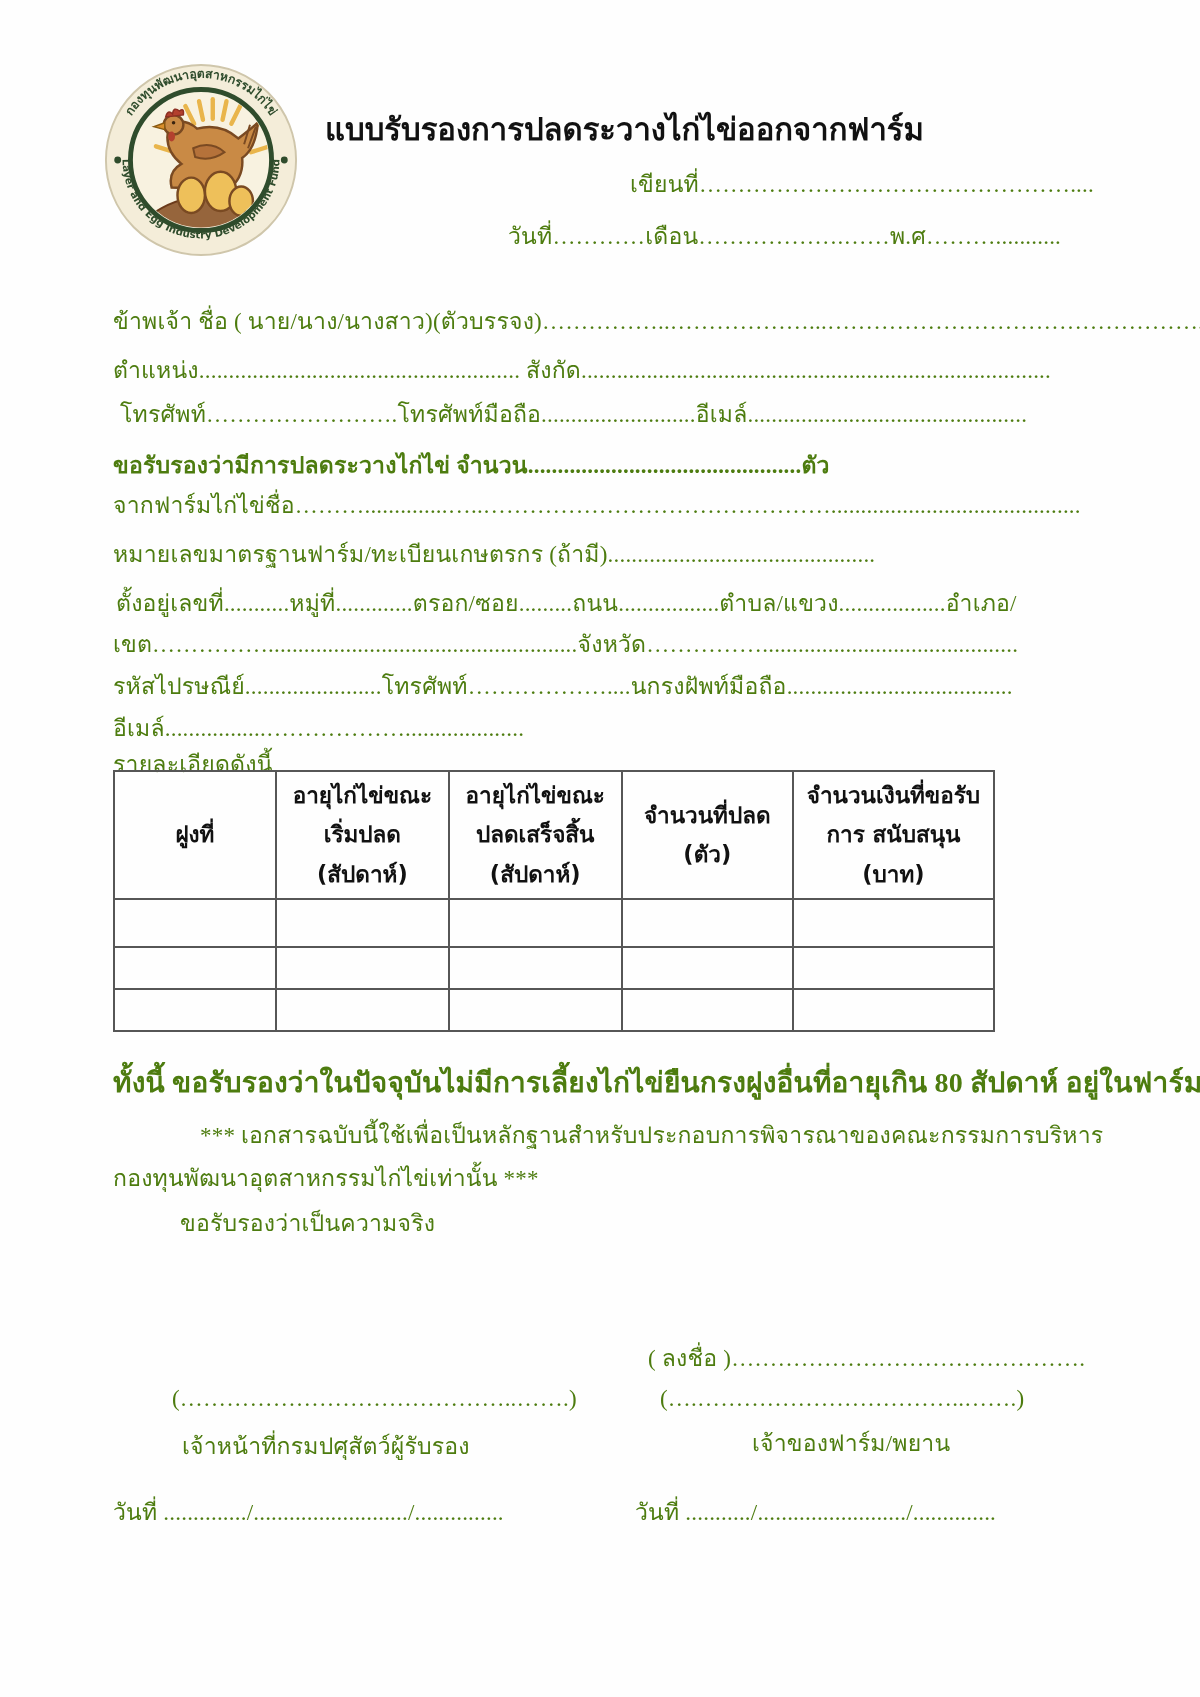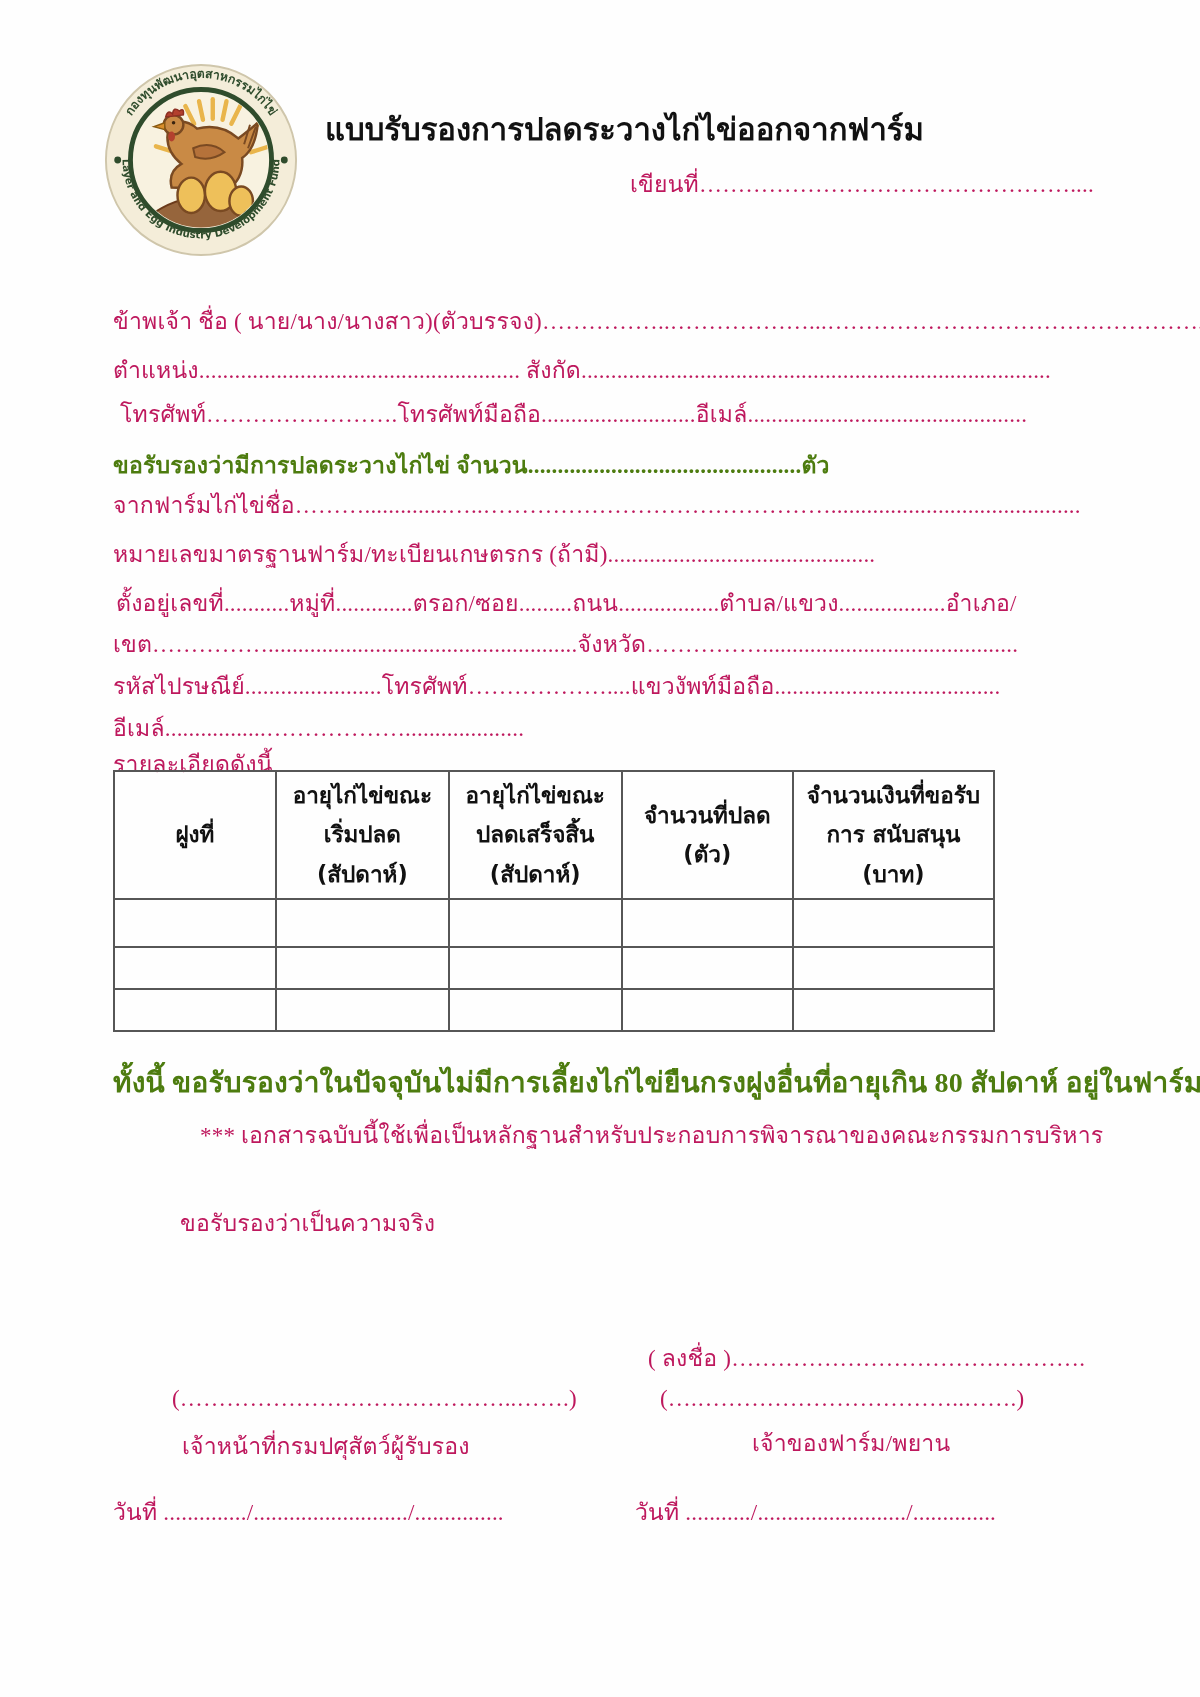--- a/index.html
+++ b/index.html
@@ -6,21 +6,21 @@
   .page{
     position:relative;
     width:1200px;height:1697px;
     margin:0 auto;
     background:#fefefe;
     font-family:"DejaVu Sans","Liberation Sans",sans-serif;
     color:#1c1c1c;
     overflow:hidden;
   }
   .abs{position:absolute;white-space:nowrap;font-family:Liberation Serif, serif;}
-  .body-line{font-size:23px;letter-spacing:0.2px;color:#be185d;}
+  .body-line{font-size:23px;letter-spacing:0.2px;color:#4d7c0f;}
   .bold{font-weight:700;color:#4d7c0f;}
   .title{font-size:31px;font-weight:700;color:#111;}
   
   .logo-wrap{position:absolute;left:103px;top:62px;width:196px;height:196px;}
   
   table.detail{
     position:absolute;left:113px;top:770px;
     width:882px;border-collapse:collapse;table-layout:fixed;
   }
   table.detail th,table.detail td{
@@ -97,30 +97,31 @@
           <ellipse cx="90" cy="136" rx="14" ry="18" fill="#eec05a" stroke="#7a4a22" stroke-width="2.5"></ellipse>
           <ellipse cx="120" cy="132" rx="16" ry="20" fill="#eec05a" stroke="#7a4a22" stroke-width="2.5"></ellipse>
           <ellipse cx="141" cy="142" rx="12" ry="15" fill="#eec05a" stroke="#7a4a22" stroke-width="2.5"></ellipse>
         </g>
       </g>
     </svg>
   </div>
 
   <div class="abs title" style="left:325px;top:104px;">แบบรับรองการปลดระวางไก่ไข่ออกจากฟาร์ม</div>
   <div class="abs body-line" style="left:630px;top:166px;">เขียนที่…………………………………………....</div>
+  <div class="abs body-line" style="left:508px;top:218px;">วันที่…………เดือน……………….……พ.ศ………...........</div>
 
   <div class="abs body-line" style="left:113px;top:303px;">ข้าพเจ้า ชื่อ ( นาย/นาง/นางสาว)(ตัวบรรจง)……………..………………...…………………………………………......</div>
   <div class="abs body-line" style="left:113px;top:352px;">ตำแหน่ง...................................................... สังกัด...............................................................................</div>
   <div class="abs body-line" style="left:120px;top:396px;">โทรศัพท์…………………….โทรศัพท์มือถือ..........................อีเมล์...............................................</div>
   <div class="abs body-line bold" style="left:113px;top:447px;">ขอรับรองว่ามีการปลดระวางไก่ไข่ จำนวน..............................................ตัว</div>
   <div class="abs body-line" style="left:113px;top:487px;">จากฟาร์มไก่ไข่ชื่อ………..............…..………………………………………..........................................</div>
   <div class="abs body-line" style="left:113px;top:536px;">หมายเลขมาตรฐานฟาร์ม/ทะเบียนเกษตรกร (ถ้ามี).............................................</div>
   <div class="abs body-line" style="left:116px;top:585px;">ตั้งอยู่เลขที่...........หมู่ที่.............ตรอก/ซอย.........ถนน.................ตำบล/แขวง..................อำเภอ/</div>
   <div class="abs body-line" style="left:113px;top:626px;">เขต……………....................................................จังหวัด……………...........................................</div>
-  <div class="abs body-line" style="left:113px;top:668px;">รหัสไปรษณีย์.......................โทรศัพท์………………....แขวงัพท์มือถือ......................................</div>
+  <div class="abs body-line" style="left:113px;top:668px;">รหัสไปรษณีย์.......................โทรศัพท์………………....นกรงฝัพท์มือถือ......................................</div>
   <div class="abs body-line" style="left:113px;top:710px;">อีเมล์.................………………....................</div>
   <div class="abs body-line" style="left:113px;top:746px;">รายละเอียดดังนี้</div>
 
   <table class="detail">
     <thead>
       <tr>
         <th class="c1">ฝูงที่</th>
         <th class="c2">อายุไก่ไข่ขณะ เริ่มปลด (สัปดาห์)</th>
         <th class="c3">อายุไก่ไข่ขณะ ปลดเสร็จสิ้น (สัปดาห์)</th>
         <th class="c4">จำนวนที่ปลด (ตัว)</th>
@@ -147,20 +148,21 @@
         <td></td>
         <td></td>
         <td></td>
         <td></td>
       </tr>
     </tbody>
   </table>
 
   <div class="abs body-line bold" style="left:113px;top:1060px;font-size:28px;">ทั้งนี้ ขอรับรองว่าในปัจจุบันไม่มีการเลี้ยงไก่ไข่ยืนกรงฝูงอื่นที่อายุเกิน 80 สัปดาห์ อยู่ในฟาร์ม</div>
   <div class="abs body-line" style="left:200px;top:1117px;">*** เอกสารฉบับนี้ใช้เพื่อเป็นหลักฐานสำหรับประกอบการพิจารณาของคณะกรรมการบริหาร</div>
+  <div class="abs body-line" style="left:113px;top:1160px;">กองทุนพัฒนาอุตสาหกรรมไก่ไข่เท่านั้น ***</div>
   <div class="abs body-line" style="left:180px;top:1205px;">ขอรับรองว่าเป็นความจริง</div>
 
   <div class="abs body-line" style="left:648px;top:1340px;">( ลงชื่อ )……………………………………….</div>
 
   <div class="abs body-line" style="left:172px;top:1386px;">(……………………………………..…….)</div>
   <div class="abs body-line" style="left:660px;top:1386px;">(….……………………………..…….)</div>
 
   <div class="abs body-line" style="left:182px;top:1428px;">เจ้าหน้าที่กรมปศุสัตว์ผู้รับรอง</div>
   <div class="abs body-line" style="left:752px;top:1380px;margin-top:45px;">เจ้าของฟาร์ม/พยาน</div>
 

